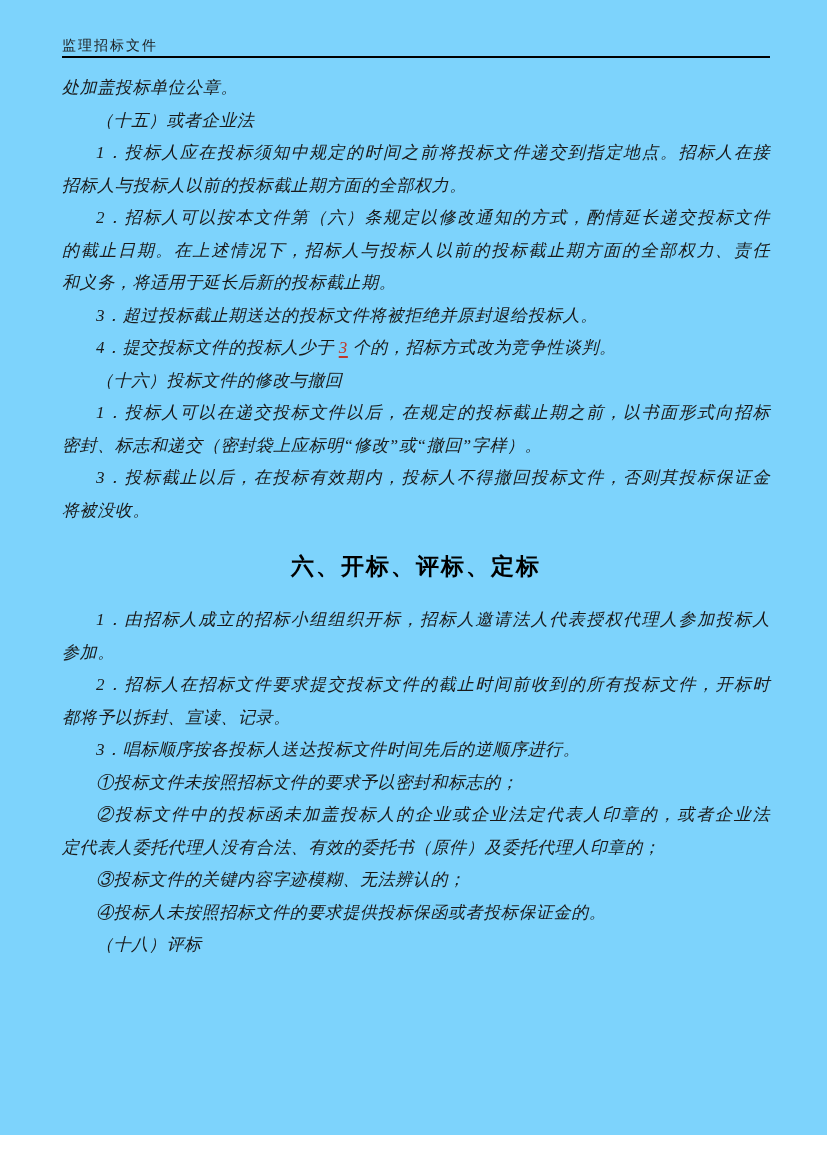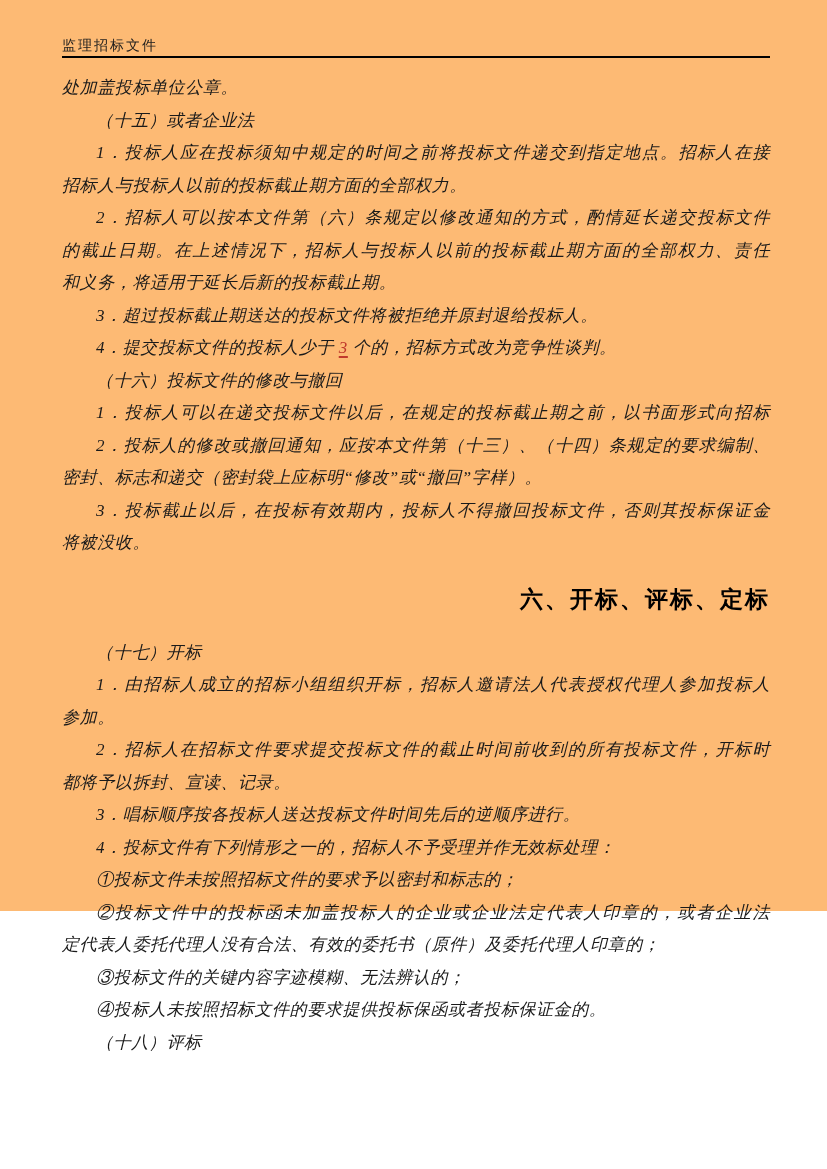--- a/index.html
+++ b/index.html
@@ -10,22 +10,22 @@
   * { margin: 0; padding: 0; box-sizing: border-box; }
   html, body { background: #ffffff; }
   body {
     width: 827px; height: 1169px;
     font-family: "Liberation Serif", "DejaVu Serif", serif;
     color: var(--text);
     overflow: hidden;
   }
   .page {
     position: relative;
-    width: 827px; height: 911px;
-    background: #fdba74;
+    width: 827px; height: 1135px;
+    background: #7dd3fc;
   }
   
   .page-header {
     position: absolute;
     left: 62px; top: 37px;
     width: 708px;
     font-size: 14px;
     letter-spacing: 2px;
     color: #1c1c1c;
   }
@@ -52,21 +52,21 @@
   .line.indent { padding-left: 34px; }
   .line.full {
     white-space: normal;
     text-align: justify;
     text-align-last: justify;
   }
   .heading {
     height: 40px;
     line-height: 40px;
     margin: 20px 0 17px 0;
-    text-align: right;
+    text-align: center;
     font-size: 23px;
     font-weight: bold;
     letter-spacing: 2px;
     color: #000000;
   }
   .hl {
     color: var(--highlight);
     text-decoration: underline;
     text-decoration-thickness: 1.5px;
     text-underline-offset: 3px;
@@ -90,34 +90,31 @@
     <div class="line">招标人与投标人以前的投标截止期方面的全部权力。</div>
     <div class="line indent full">2．招标人可以按本文件第（六）条规定以修改通知的方式，酌情延长递交投标文件</div>
     <div class="line full">的截止日期。在上述情况下，招标人与投标人以前的投标截止期方面的全部权力、责任</div>
     <div class="line">和义务，将适用于延长后新的投标截止期。</div>
     <div class="line indent">3．超过投标截止期送达的投标文件将被拒绝并原封退给投标人。</div>
 
     <div class="line indent"><span>4．提交投标文件的投标人少于 </span><span class="hl">3</span><span> 个的，招标方式改为竞争性谈判。</span></div>
 
     <div class="line indent">（十六）投标文件的修改与撤回</div>
     <div class="line indent full">1．投标人可以在递交投标文件以后，在规定的投标截止期之前，以书面形式向招标</div>
-    <div class="line indent full">2．投标人的修改或撤回通知，应按本文件第（十三）、（十四）条规定的要求编制、</div>
     <div class="line">密封、标志和递交（密封袋上应标明“修改”或“撤回”字样）。</div>
     <div class="line indent full">3．投标截止以后，在投标有效期内，投标人不得撤回投标文件，否则其投标保证金</div>
     <div class="line">将被没收。</div>
 
     <div class="heading">六、开标、评标、定标</div>
 
-    <div class="line indent">（十七）开标</div>
     <div class="line indent full">1．由招标人成立的招标小组组织开标，招标人邀请法人代表授权代理人参加投标人</div>
     <div class="line">参加。</div>
     <div class="line indent full">2．招标人在招标文件要求提交投标文件的截止时间前收到的所有投标文件，开标时</div>
     <div class="line">都将予以拆封、宣读、记录。</div>
     <div class="line indent">3．唱标顺序按各投标人送达投标文件时间先后的逆顺序进行。</div>
-    <div class="line indent">4．投标文件有下列情形之一的，招标人不予受理并作无效标处理：</div>
     <div class="line indent">①投标文件未按照招标文件的要求予以密封和标志的；</div>
     <div class="line indent full">②投标文件中的投标函未加盖投标人的企业或企业法定代表人印章的，或者企业法</div>
     <div class="line">定代表人委托代理人没有合法、有效的委托书（原件）及委托代理人印章的；</div>
     <div class="line indent">③投标文件的关键内容字迹模糊、无法辨认的；</div>
     <div class="line indent">④投标人未按照招标文件的要求提供投标保函或者投标保证金的。</div>
     <div class="line indent">（十八）评标</div>
 
   </div>
 </div>
 

